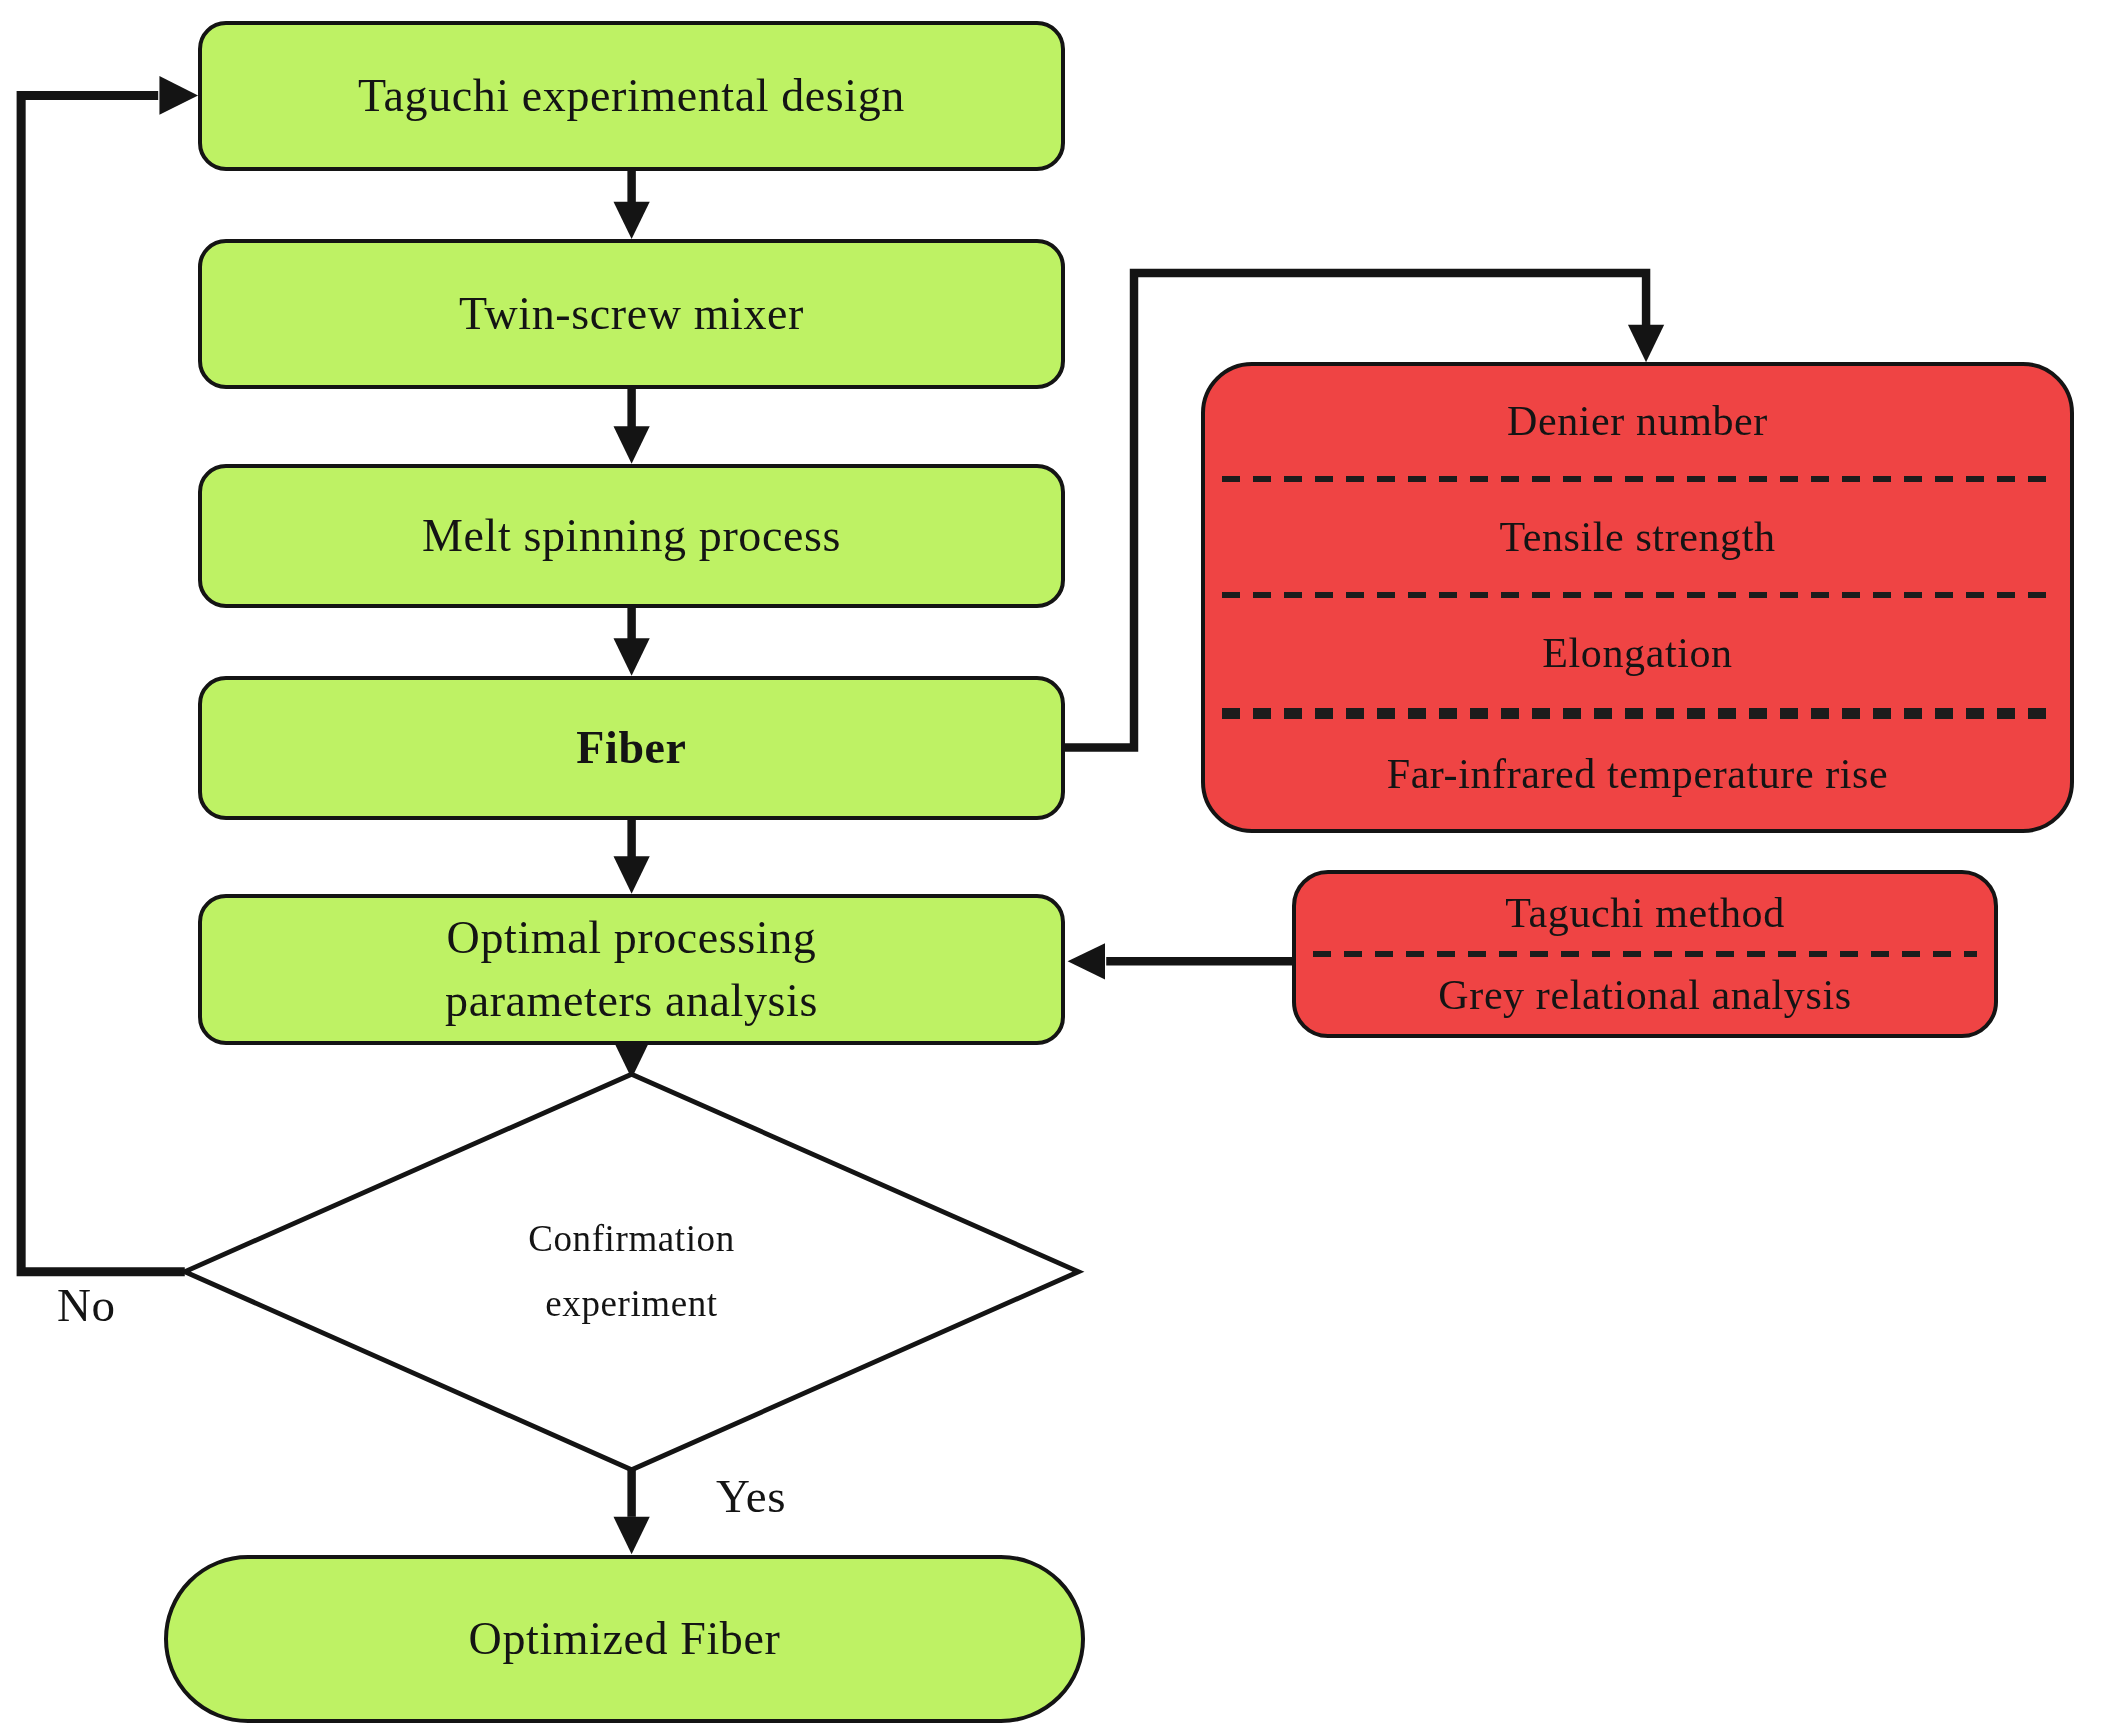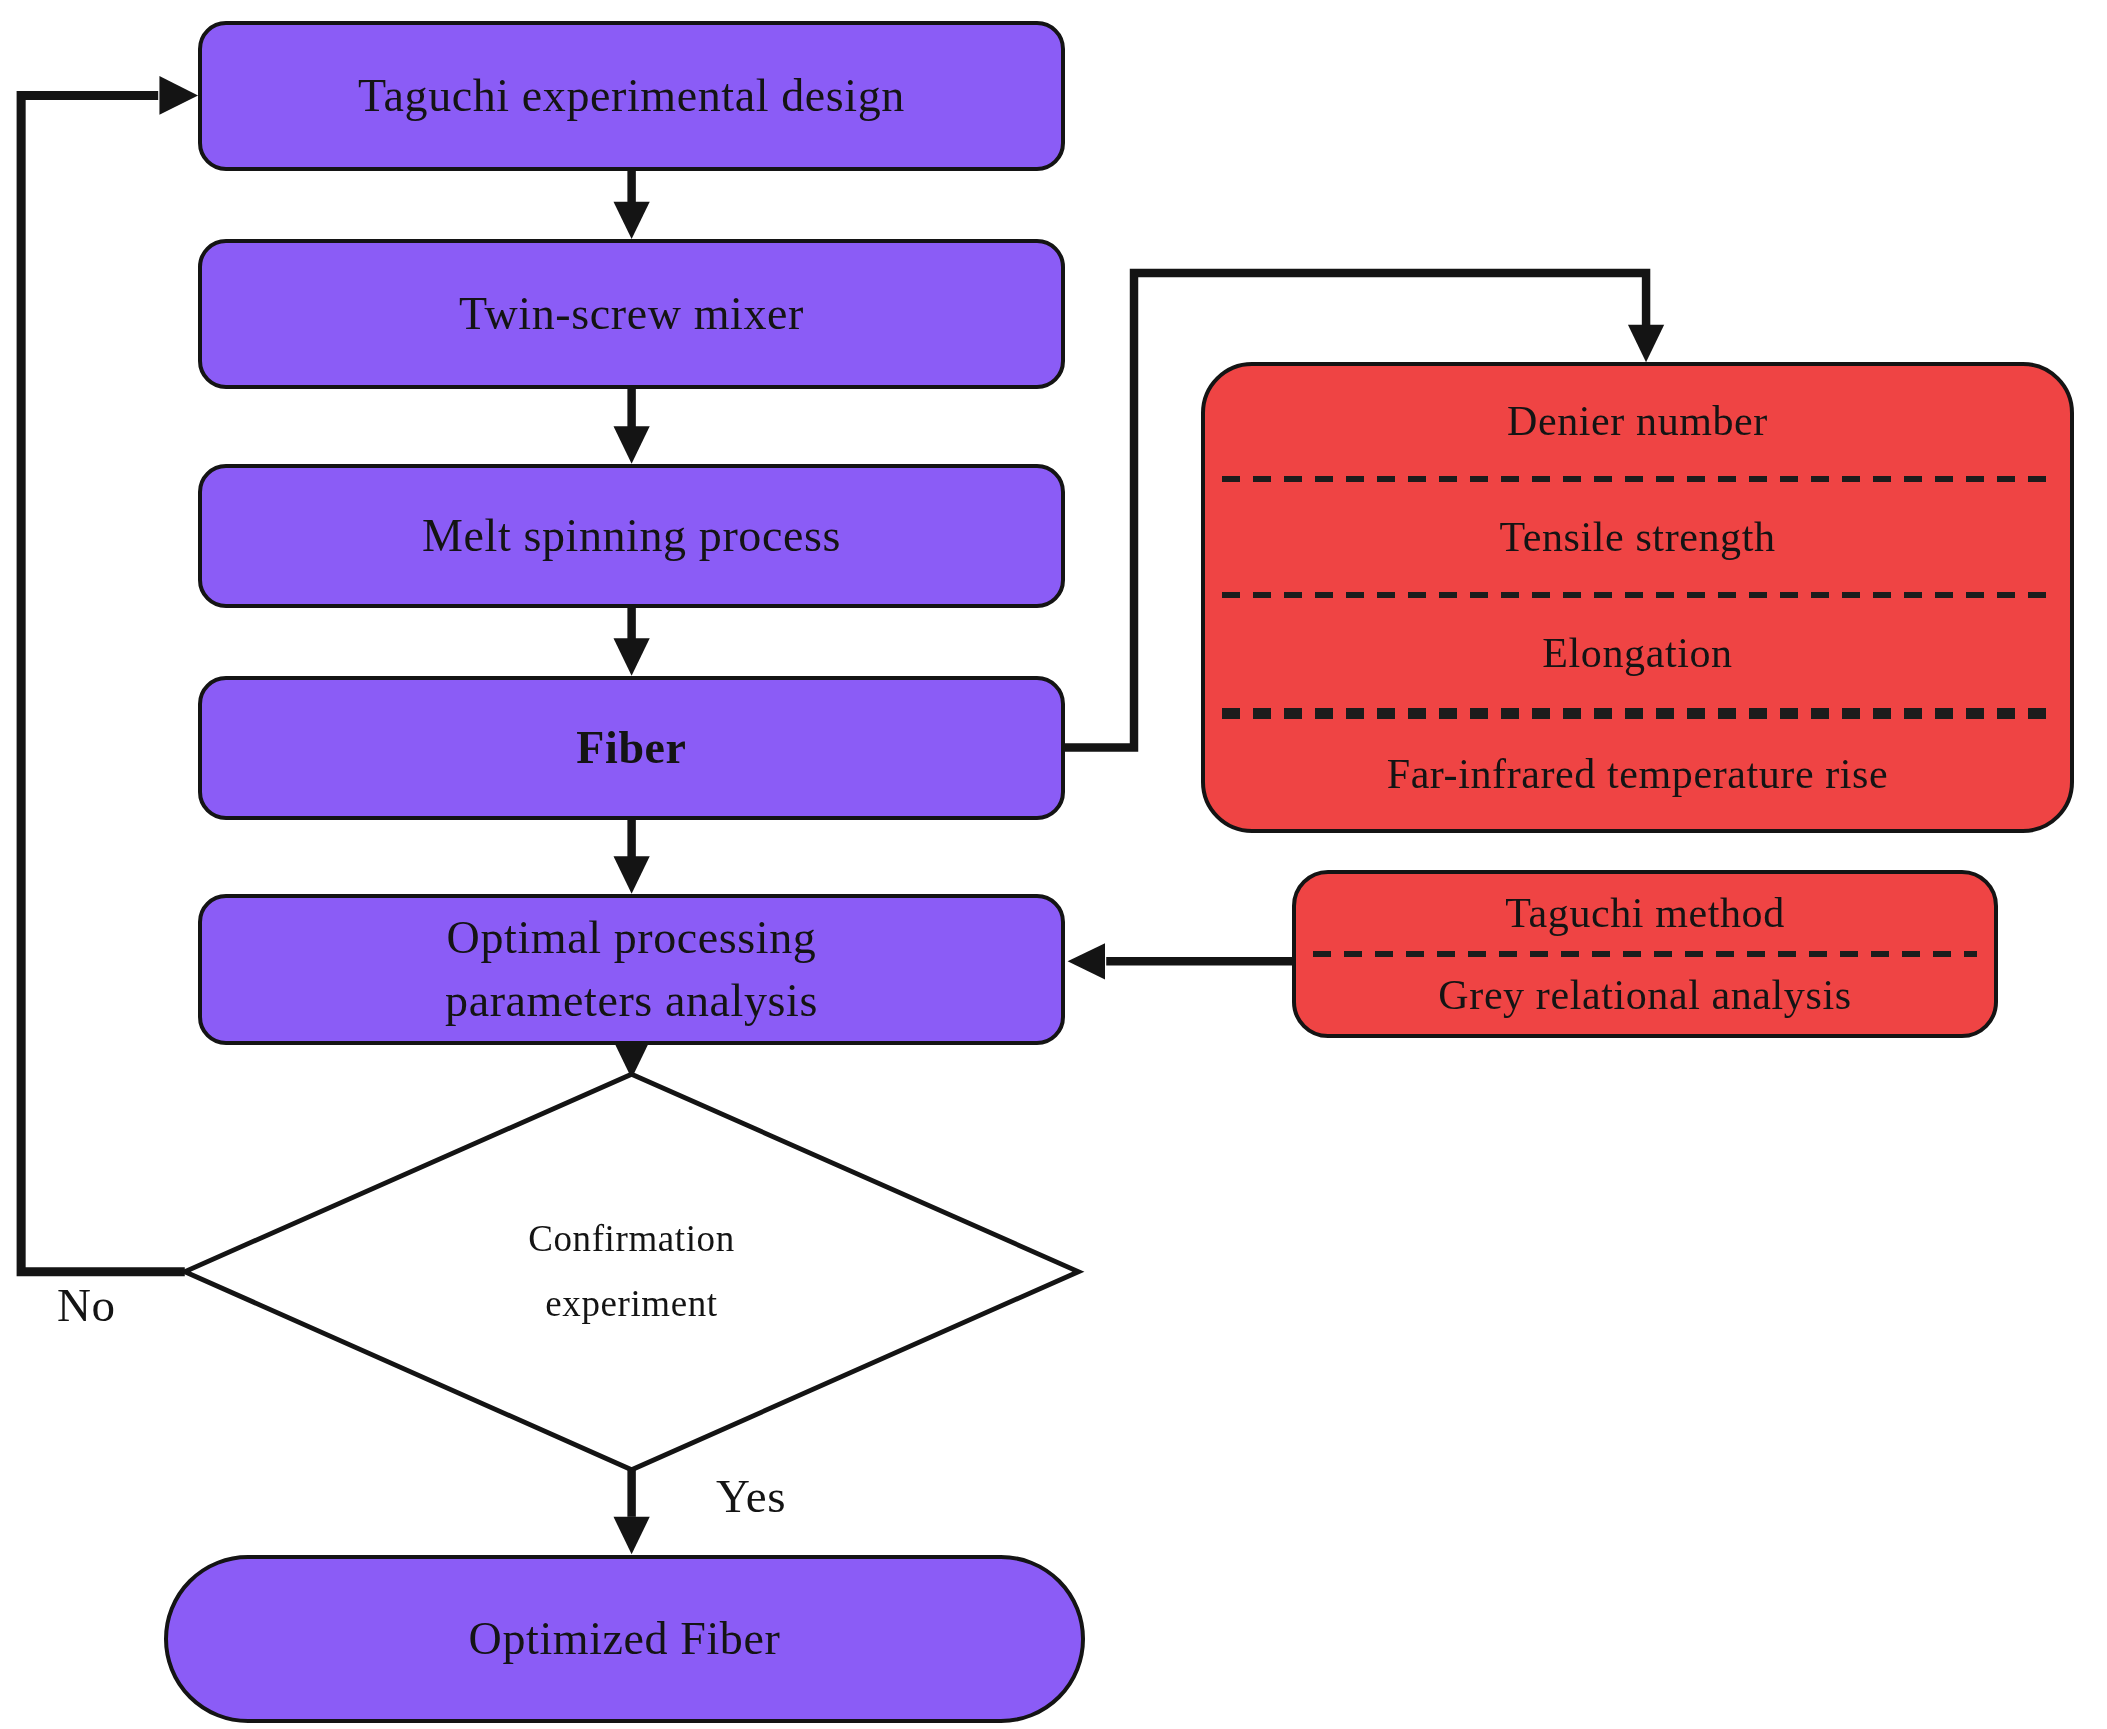--- a/index.html
+++ b/index.html
@@ -7,21 +7,21 @@
     position:relative;
     width:2108px;height:1730px;
     background:#ffffff;
     font-family:"Liberation Serif","DejaVu Serif",serif;
     color:#141414;
     overflow:hidden;
   }
   svg.wires{position:absolute;left:0;top:0;width:2108px;height:1730px;z-index:1;}
   .node{
     position:absolute;z-index:2;
-    background:#8b5cf6;
+    background:#bef264;
     border:4.2px solid #141414;
     box-sizing:border-box;
     display:flex;align-items:center;justify-content:center;
     text-align:center;
     font-size:46px;line-height:1.3;
     letter-spacing:0.6px;
   }
   .rect{border-radius:28px;}
   .stadium{border-radius:85px;}
   .biground{border-radius:51px;}

